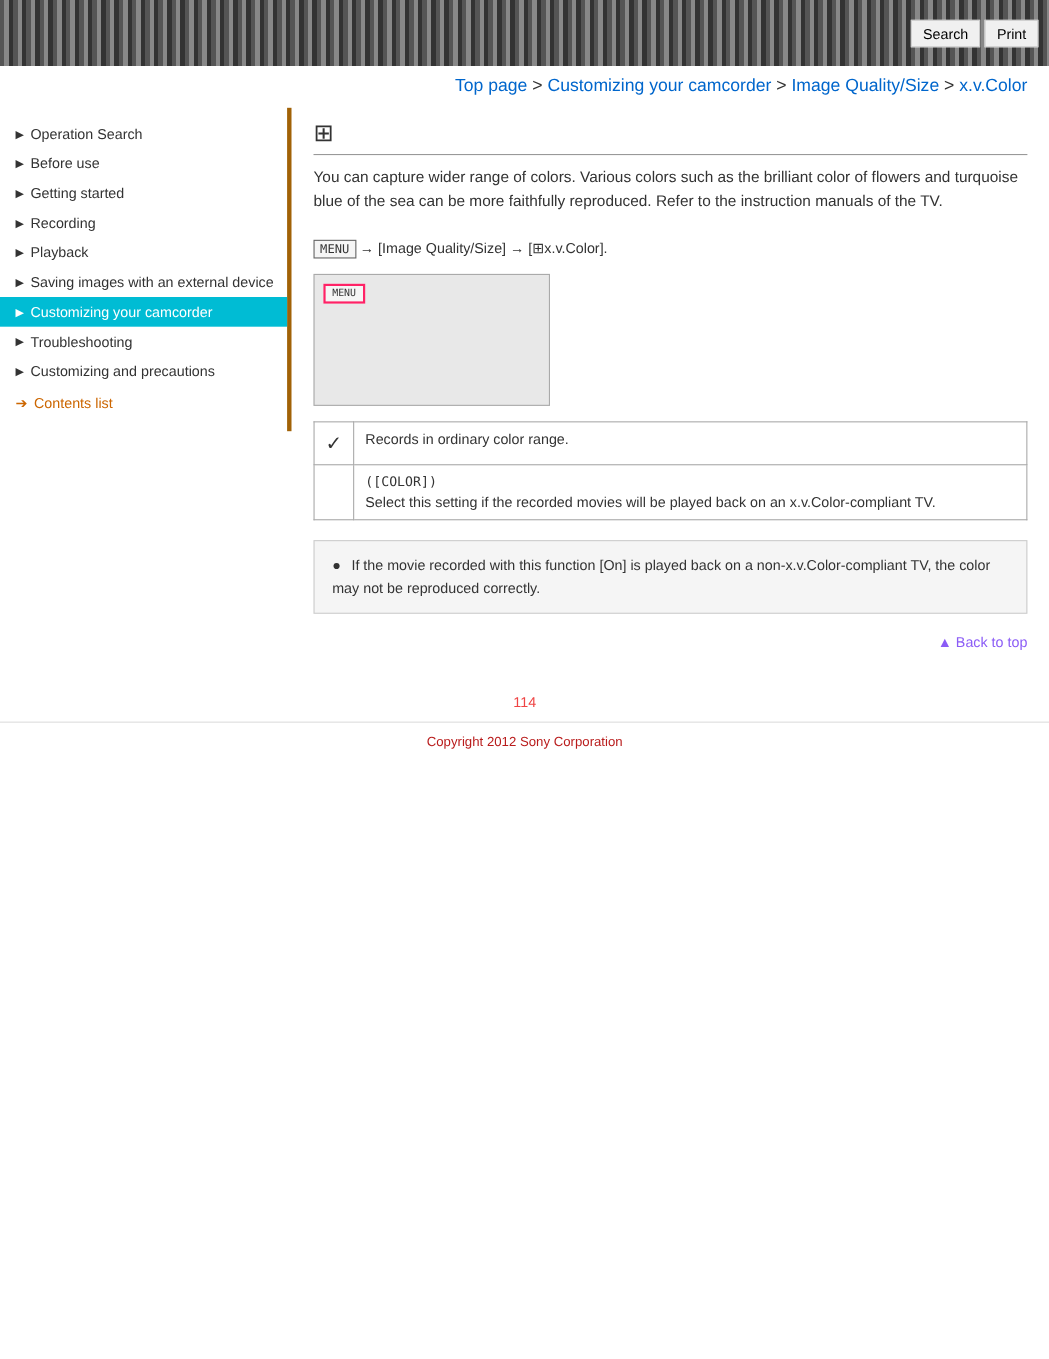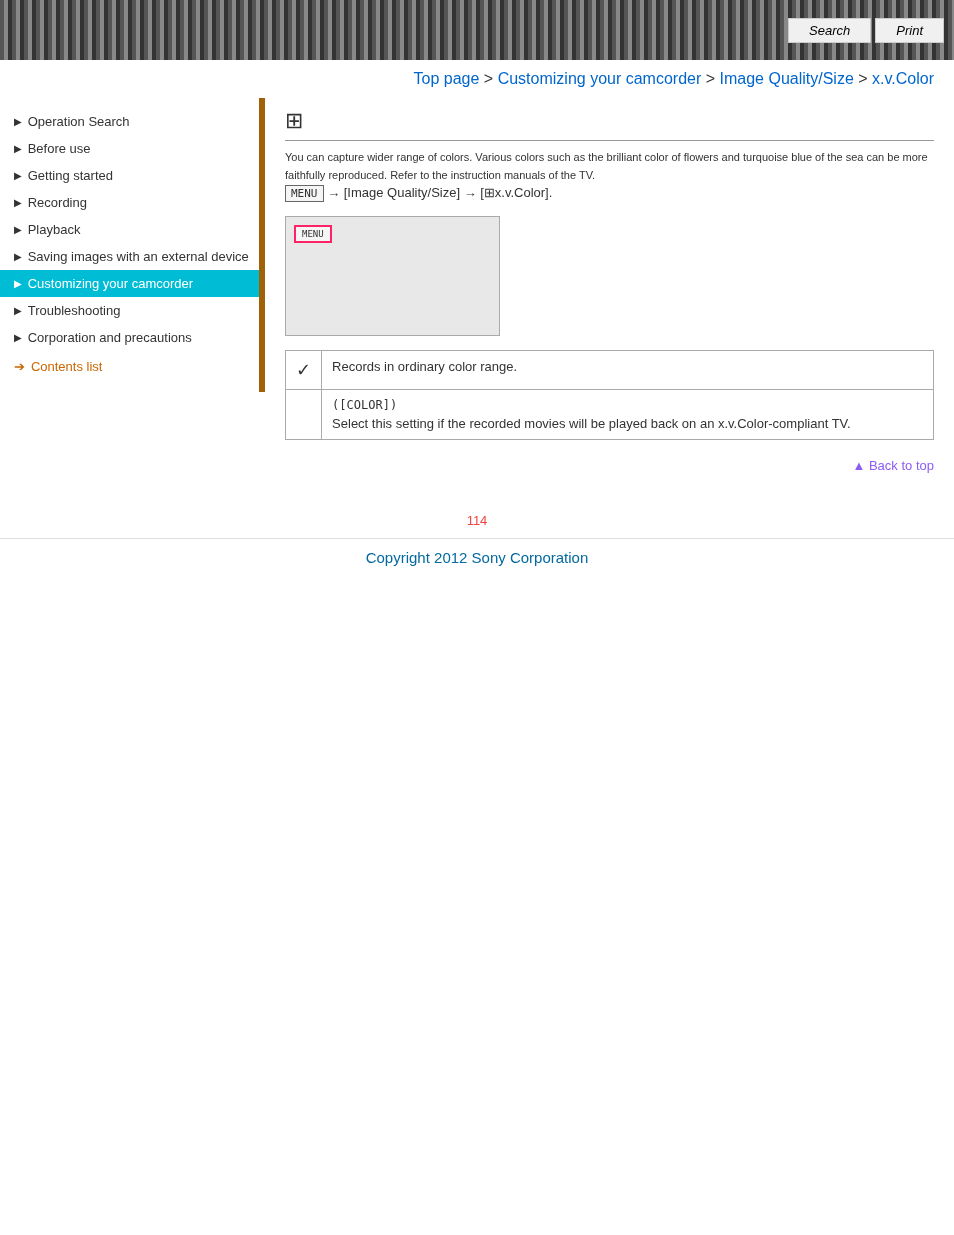--- a/index.html
+++ b/index.html
@@ -15,25 +15,24 @@
       );
       height: 60px;
       display: flex;
       align-items: center;
       justify-content: flex-end;
       padding-right: 10px;
     }
     .header-btn {
       background: #f0f0f0;
       border: 1px solid #ccc;
-      padding: 4px 20px;
+      padding: 4px 10px;
       cursor: pointer;
       font-size: 13px;
       margin-left: 4px;
-      font-style: italic;
     }
 
     
     .breadcrumb {
       text-align: right;
       padding: 10px 20px;
       font-size: 16px;
       color: #0066cc;
     }
     .breadcrumb a { color: #0066cc; text-decoration: none; }
@@ -43,21 +42,21 @@
     .layout {
       display: flex;
       align-items: flex-start;
     }
 
     
     .sidebar {
       width: 265px;
       min-width: 265px;
       padding: 10px 0;
-      border-right: 6px solid #a16207;
+      border-right: 4px solid #a16207;
     }
     .sidebar-item {
       display: flex;
       align-items: flex-start;
       padding: 6px 10px 6px 14px;
       cursor: pointer;
       font-size: 13px;
       color: #333;
     }
     .sidebar-item.active {
@@ -93,23 +92,23 @@
     .page-icon {
       font-size: 22px;
       margin-bottom: 8px;
       border-bottom: 1px solid #999;
       padding-bottom: 6px;
       color: #333;
     }
 
     
     .body-text {
-      font-size: 11px;
+      font-size: 14px;
       line-height: 1.6;
-      margin-bottom: 1px;
+      margin-bottom: 24px;
     }
 
     
     .menu-instruction {
       font-size: 13px;
       margin-bottom: 14px;
     }
     .menu-key {
       display: inline-block;
       border: 1px solid #666;
@@ -189,22 +188,22 @@
       margin-bottom: 10px;
       cursor: pointer;
     }
     .back-to-top a { color: #8b5cf6; text-decoration: none; }
 
     
     .footer {
       border-top: 1px solid #ddd;
       text-align: center;
       padding: 10px;
-      font-size: 15px;
-      color: #0369a1;
+      font-size: 12px;
+      color: #b91c1c;
     }
 
     
     .page-number {
       text-align: center;
       font-size: 13px;
       padding: 10px;
       color: #ef4444;
     }
   </style>
@@ -256,21 +255,21 @@
     <div class="sidebar-item active">
       <span class="arrow right"></span>
       <span>Customizing your camcorder</span>
     </div>
     <div class="sidebar-item">
       <span class="arrow right"></span>
       <span>Troubleshooting</span>
     </div>
     <div class="sidebar-item">
       <span class="arrow right"></span>
-      <span>Corporation and precautions</span>
+      <span>Customizing and precautions</span>
     </div>
     <div class="contents-link">
       <span class="arrow-icon">➔</span>
       <span>Contents list</span>
     </div>
   </div>
 
   <div class="main-content">
 
     <div class="page-icon">⊞</div>
@@ -296,20 +295,24 @@
         <tr>
           <td class="check-cell"></td>
           <td>
             <span class="color-label">([COLOR])</span>
             <span>Select this setting if the recorded movies will be played back on an x.v.Color-compliant TV.</span>
           </td>
         </tr>
       </tbody>
     </table>
 
+    <div class="note-box">
+      <span class="bullet">●</span>
+      <span>If the movie recorded with this function [On] is played back on a non-x.v.Color-compliant TV, the color may not be reproduced correctly.</span>
+    </div>
 
     <div class="back-to-top">
       <a>▲ Back to top</a>
     </div>
 
   </div>
 </div>
 
 <div class="page-number">114</div>
 <div class="footer">

